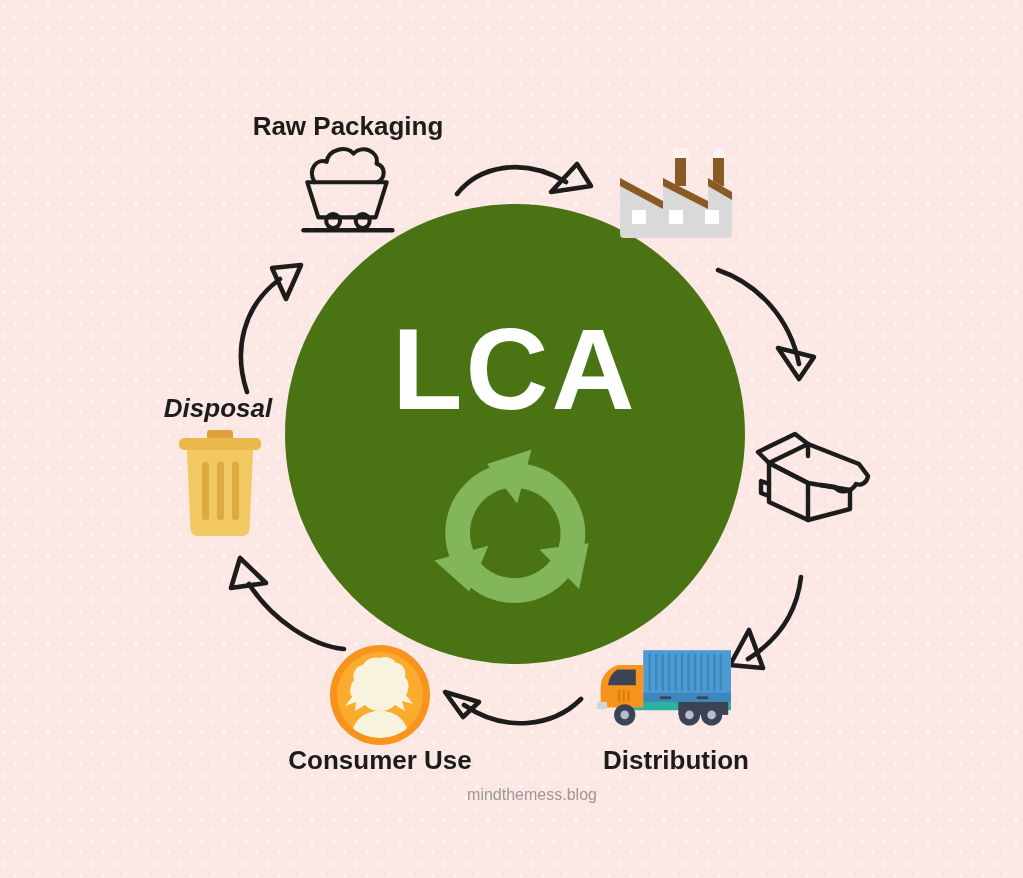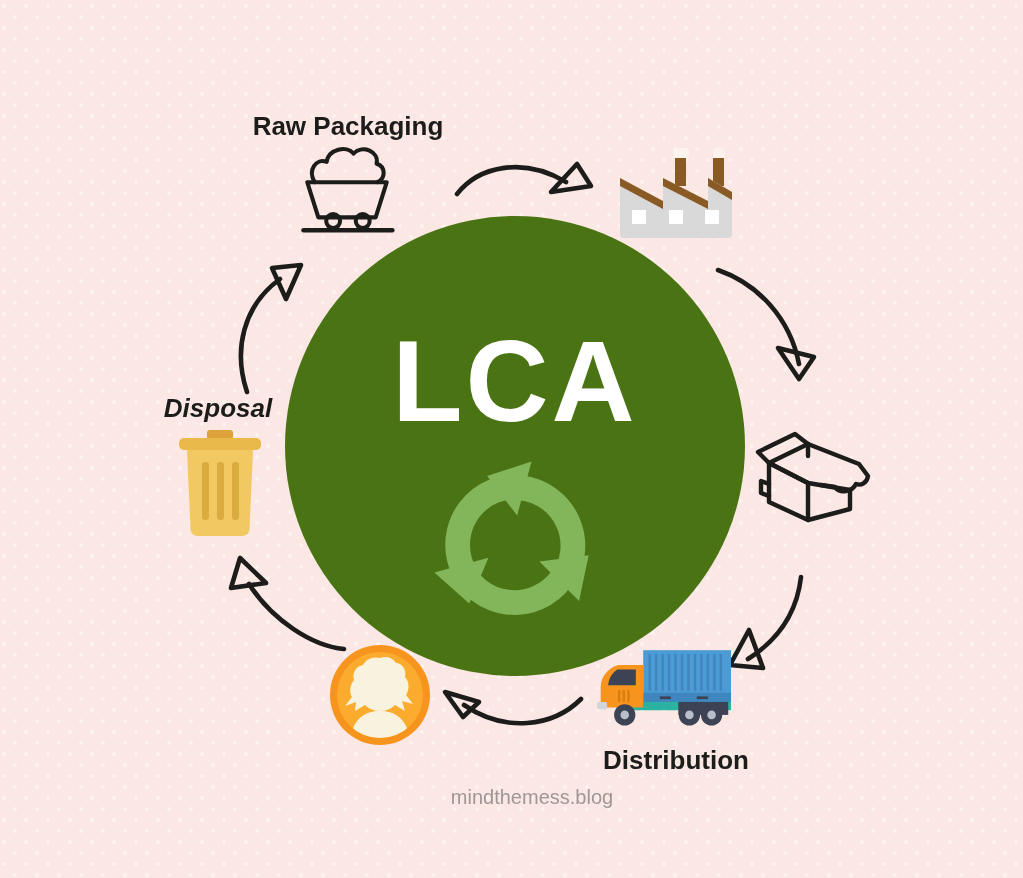--- a/index.html
+++ b/index.html
@@ -19,36 +19,36 @@
     background-color:var(--bg);
     background-image:
       radial-gradient(var(--dot) 1.7px, transparent 1.9px),
       radial-gradient(var(--dot) 1.7px, transparent 1.9px);
     background-size:22px 22px;
     background-position:4px 6px,15px 17px;
   }
   .arrows{position:absolute;left:0;top:0;width:1023px;height:878px;}
   .arrows path{stroke:var(--ink);stroke-width:4.6;fill:none;stroke-linecap:round;stroke-linejoin:round;}
   .circle{
-    position:absolute;left:285px;top:216px;width:460px;height:460px;border-radius:50%;
+    position:absolute;left:285px;top:204px;width:460px;height:460px;border-radius:50%;
     background:var(--circle-green);
   }
   .lca{
     position:absolute;top:108px;left:0;width:100%;text-align:center;
     color:var(--title-white);font-size:115px;font-weight:bold;letter-spacing:3px;line-height:1;
   }
   .recycle{position:absolute;left:50%;top:242px;transform:translateX(-50%);width:174px;height:174px;}
   .stage-label{
     position:absolute;width:300px;text-align:center;color:var(--ink);
     font-size:26px;font-weight:bold;line-height:1.1;
   }
   .icon{position:absolute;}
   .watermark{
     position:absolute;left:382px;top:786px;width:300px;text-align:center;
-    color:var(--watermark-gray);font-size:20px;font-weight:normal;
+    color:var(--watermark-gray);font-size:16px;font-weight:normal;
   }
   .sketch{stroke:var(--ink);stroke-width:4.4;fill:none;stroke-linecap:round;stroke-linejoin:round;}
 </style>
 </head>
 <body>
 
 <div class="canvas">
 
   <svg class="arrows" viewBox="0 0 1023 878">
     <g>
@@ -86,20 +86,21 @@
           <polygon points="-29,14 -88,30 -50,64" fill="var(--recycle-green)"></polygon>
         </g>
         <use href="#rarrow" transform="rotate(120)"></use>
         <use href="#rarrow" transform="rotate(240)"></use>
       </g>
     </svg>
   </div>
 
   <div class="stage-label" style="left:198px;top:112px;">Raw Packaging</div>
   <div class="stage-label" style="left:526px;top:746px;">Distribution</div>
+  <div class="stage-label" style="left:230px;top:746px;">Consumer Use</div>
   <div class="stage-label" style="left:68px;top:394px;font-style:italic;">Disposal</div>
 
   <svg class="icon" style="left:296px;top:136px;width:102px;height:98px;" viewBox="0 0 110 106">
     <path class="sketch" d="M20,50 C12,36 22,24 33,28 C35,14 55,10 62,19 C72,9 90,17 87,30 C97,33 97,46 88,50"></path>
     <path class="sketch" d="M12,50 L98,50 L86,88 L24,88 Z"></path>
     <circle class="sketch" cx="40" cy="92" r="7.5"></circle>
     <circle class="sketch" cx="72" cy="92" r="7.5"></circle>
     <path class="sketch" style="stroke-width:5" d="M8,102 L104,102"></path>
   </svg>
 

